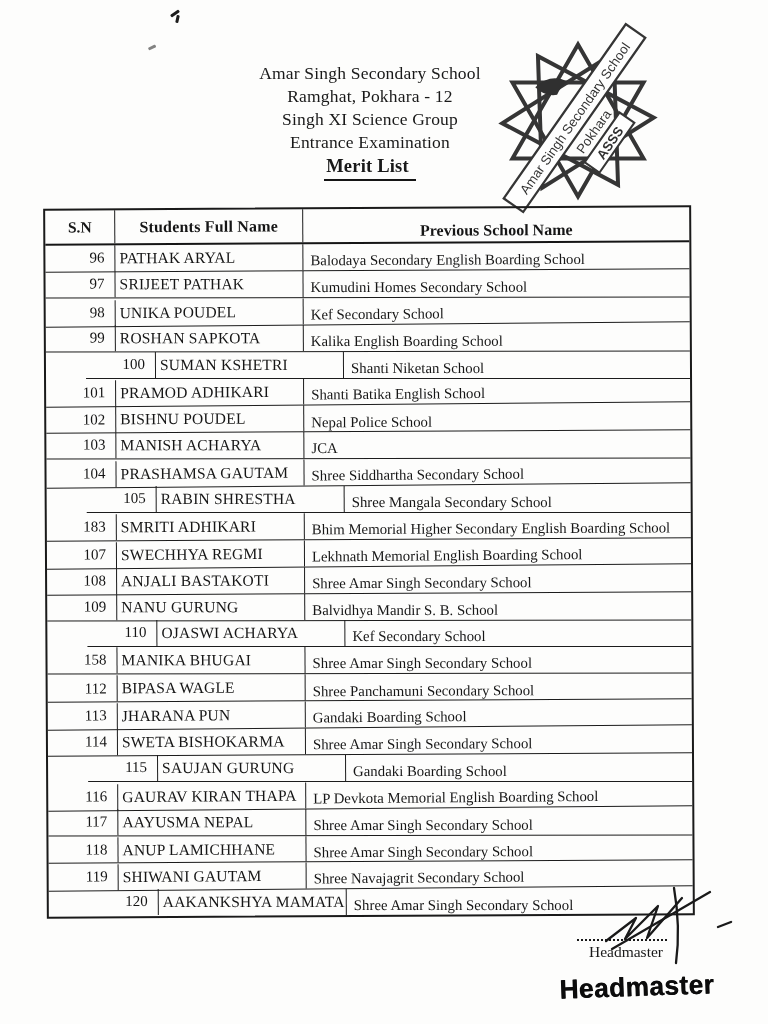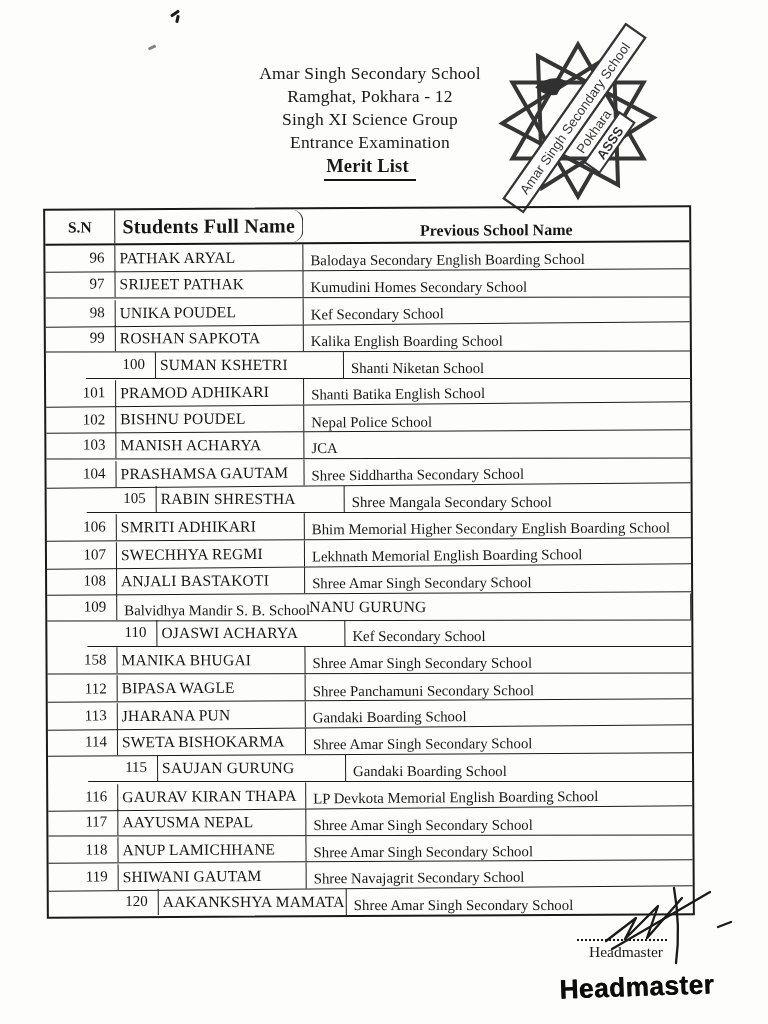--- a/index.html
+++ b/index.html
@@ -56,21 +56,21 @@
   .t-body .t-row:nth-child(3n){transform:skewY(-.2deg);}
   .t-body .t-row:nth-child(5n){transform:skewY(.3deg);margin-left:40px;}
   .cell{
     display:flex;align-items:center;overflow:visible;white-space:nowrap;
   }
   .c-sn{justify-content:flex-end;padding-right:10px;font-size:15px;border-right:1.8px solid #1c1c1c;}
   .c-name{padding-left:4px;font-size:15.5px;letter-spacing:.2px;border-right:1.8px solid #1c1c1c;}
   .c-school{padding-left:7px;font-size:14.8px;transform:translateY(4px);}
   .t-head .cell{font-weight:bold;justify-content:center;padding:0;}
   .t-head .c-sn{font-size:15.5px;}
-  .t-head .c-name{font-size:20px;border-radius:12px;}
+  .t-head .c-name{font-size:16px;}
   .t-head .c-school{font-size:16px;transform:translateY(5px);}
 
   
   .signature-svg{position:absolute;left:598px;top:883px;}
   .dotted-line{
     position:absolute;left:577px;top:925px;width:90px;height:14px;
     border-bottom:2.6px dotted #191919;
   }
   .signed-label{
     position:absolute;left:577px;top:943px;width:98px;
@@ -184,41 +184,41 @@
       <div class="cell c-school">Shree Siddhartha Secondary School</div>
     </div>
 
     <div class="t-row">
       <div class="cell c-sn">105</div>
       <div class="cell c-name">RABIN SHRESTHA</div>
       <div class="cell c-school">Shree Mangala Secondary School</div>
     </div>
 
     <div class="t-row">
-      <div class="cell c-sn">106</div>
+      <div class="cell c-sn">183</div>
       <div class="cell c-name">SMRITI ADHIKARI</div>
       <div class="cell c-school">Bhim Memorial Higher Secondary English Boarding School</div>
     </div>
 
     <div class="t-row">
       <div class="cell c-sn">107</div>
       <div class="cell c-name">SWECHHYA REGMI</div>
       <div class="cell c-school">Lekhnath Memorial English Boarding School</div>
     </div>
 
     <div class="t-row">
       <div class="cell c-sn">108</div>
       <div class="cell c-name">ANJALI BASTAKOTI</div>
       <div class="cell c-school">Shree Amar Singh Secondary School</div>
     </div>
 
     <div class="t-row">
       <div class="cell c-sn">109</div>
+      <div class="cell c-name">NANU GURUNG</div>
       <div class="cell c-school">Balvidhya Mandir S. B. School</div>
-      <div class="cell c-name">NANU GURUNG</div>
     </div>
 
     <div class="t-row">
       <div class="cell c-sn">110</div>
       <div class="cell c-name">OJASWI ACHARYA</div>
       <div class="cell c-school">Kef Secondary School</div>
     </div>
 
     <div class="t-row">
       <div class="cell c-sn">158</div>

